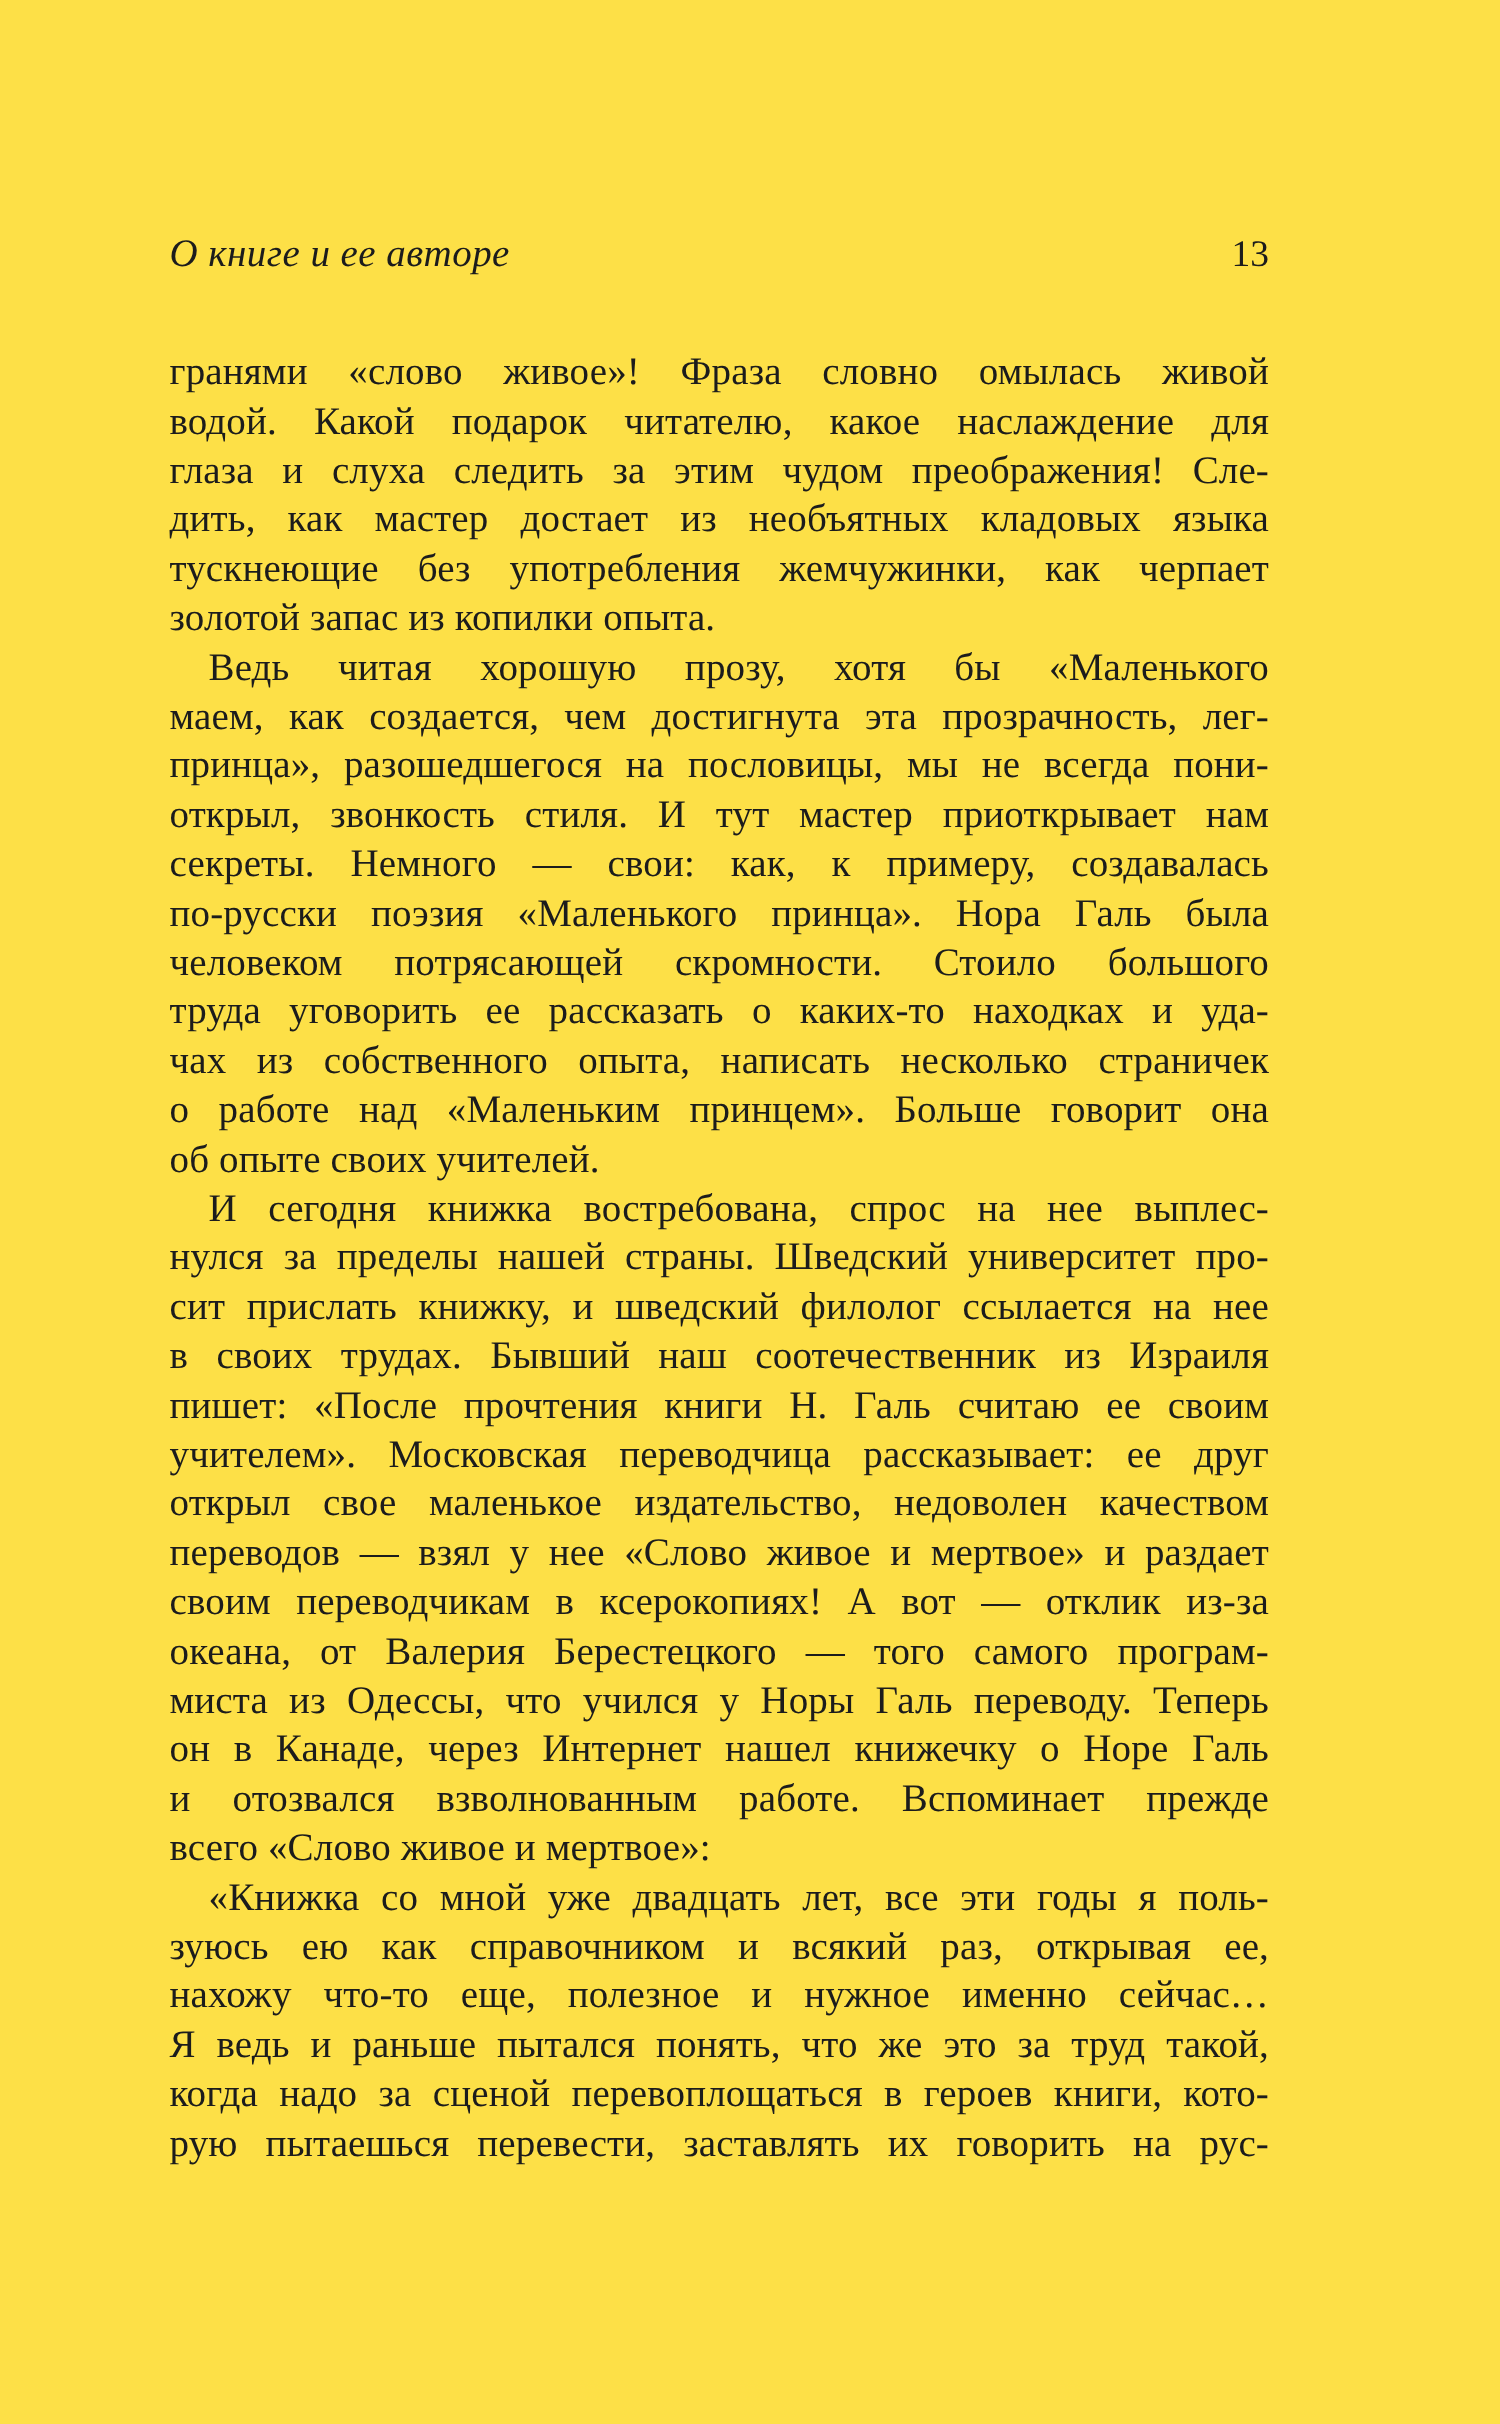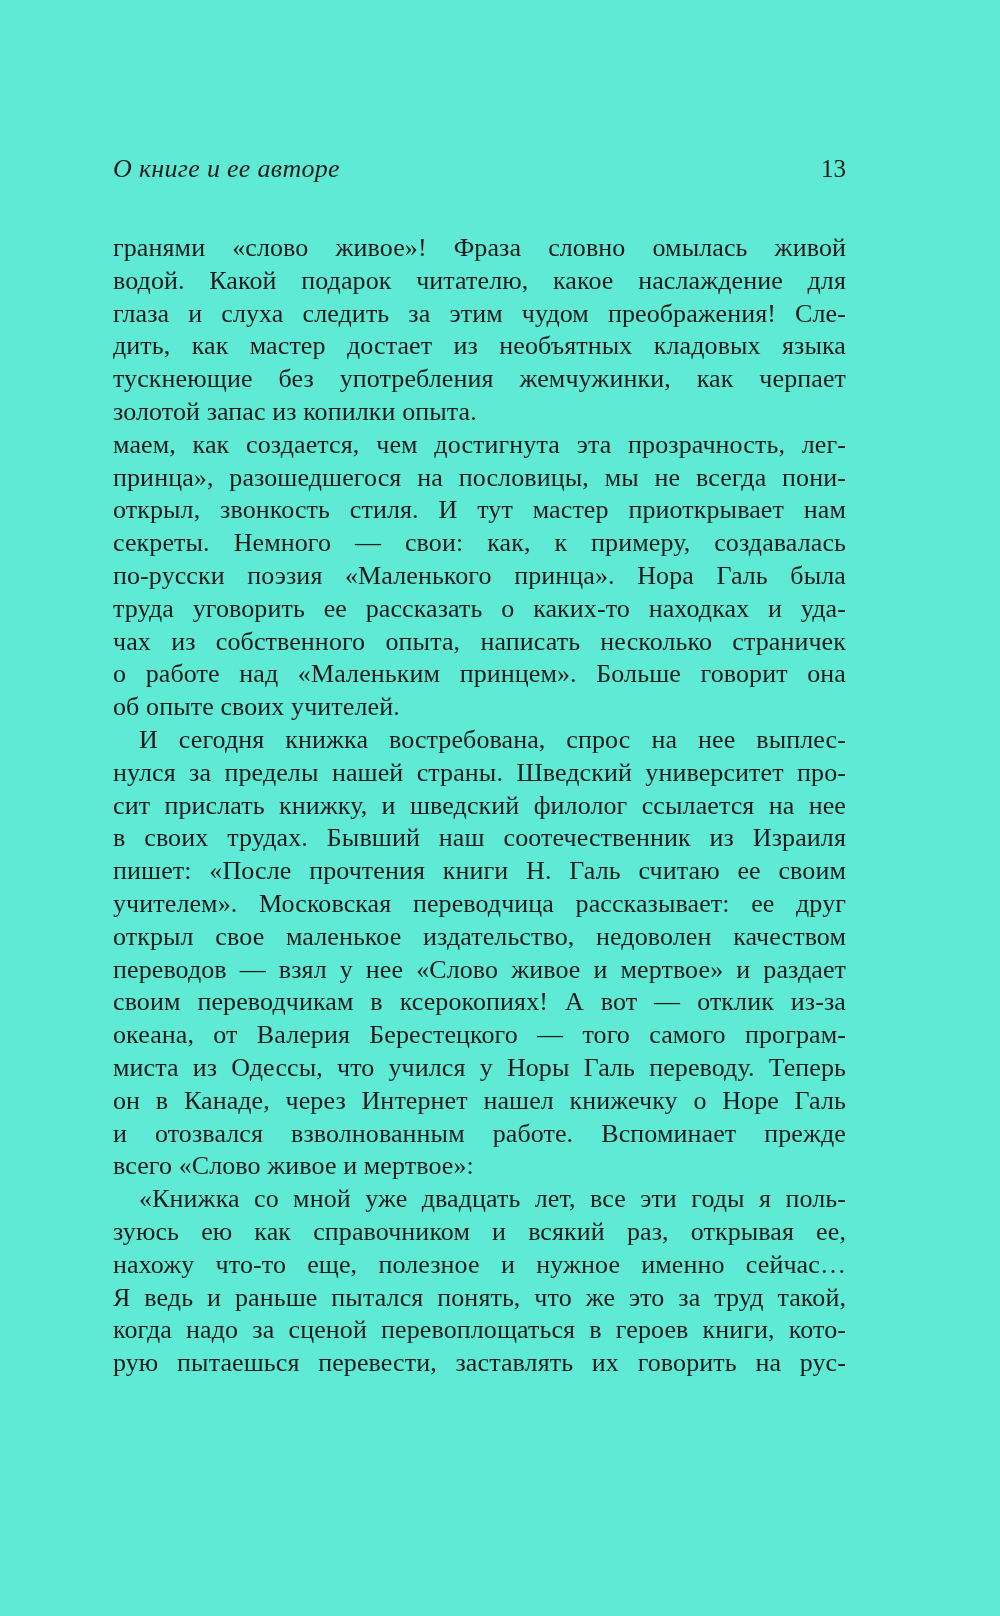--- a/index.html
+++ b/index.html
@@ -4,21 +4,21 @@
 <style>
   html, body {
     margin: 0;
     padding: 0;
     background: #ffffff;
   }
   .page {
     position: relative;
     width: 1000px;
     height: 1616px;
-    background: #5eead4;
+    background: #fde047;
     color: #1c1c1c;
     font-family: "Liberation Serif", "DejaVu Serif", serif;
     overflow: hidden;
   }
   .running-header {
     position: absolute;
     left: 113px;
     top: 154px;
     width: 733px;
     display: flex;
@@ -70,25 +70,27 @@
   <div class="page-body">
       <div class="paragraph">
         <div class="line">гранями «слово живое»! Фраза словно омылась живой</div>
         <div class="line">водой. Какой подарок читателю, какое наслаждение для</div>
         <div class="line">глаза и слуха следить за этим чудом преображения! Сле-</div>
         <div class="line">дить, как мастер достает из необъятных кладовых языка</div>
         <div class="line">тускнеющие без употребления жемчужинки, как черпает</div>
         <div class="line last">золотой запас из копилки опыта.</div>
       </div>
       <div class="paragraph">
+        <div class="line indent">Ведь читая хорошую прозу, хотя бы «Маленького</div>
         <div class="line">маем, как создается, чем достигнута эта прозрачность, лег-</div>
         <div class="line">принца», разошедшегося на пословицы, мы не всегда пони-</div>
         <div class="line">открыл, звонкость стиля. И тут мастер приоткрывает нам</div>
         <div class="line">секреты. Немного — свои: как, к примеру, создавалась</div>
         <div class="line">по-русски поэзия «Маленького принца». Нора Галь была</div>
+        <div class="line">человеком потрясающей скромности. Стоило большого</div>
         <div class="line">труда уговорить ее рассказать о каких-то находках и уда-</div>
         <div class="line">чах из собственного опыта, написать несколько страничек</div>
         <div class="line">о работе над «Маленьким принцем». Больше говорит она</div>
         <div class="line last">об опыте своих учителей.</div>
       </div>
       <div class="paragraph">
         <div class="line indent">И сегодня книжка востребована, спрос на нее выплес-</div>
         <div class="line">нулся за пределы нашей страны. Шведский университет про-</div>
         <div class="line">сит прислать книжку, и шведский филолог ссылается на нее</div>
         <div class="line">в своих трудах. Бывший наш соотечественник из Израиля</div>

